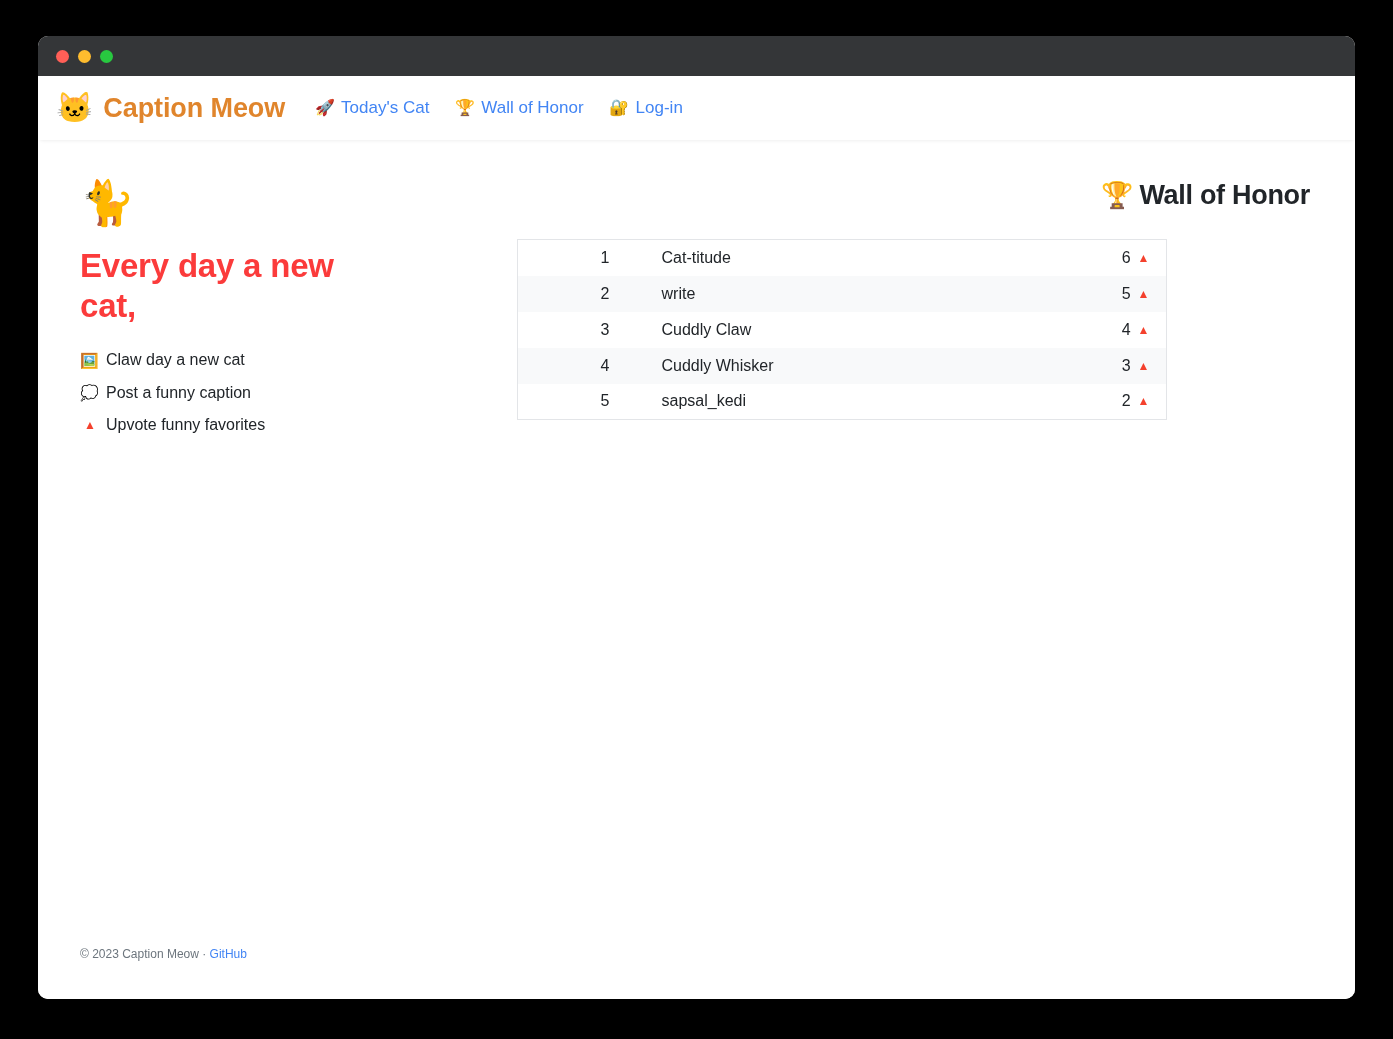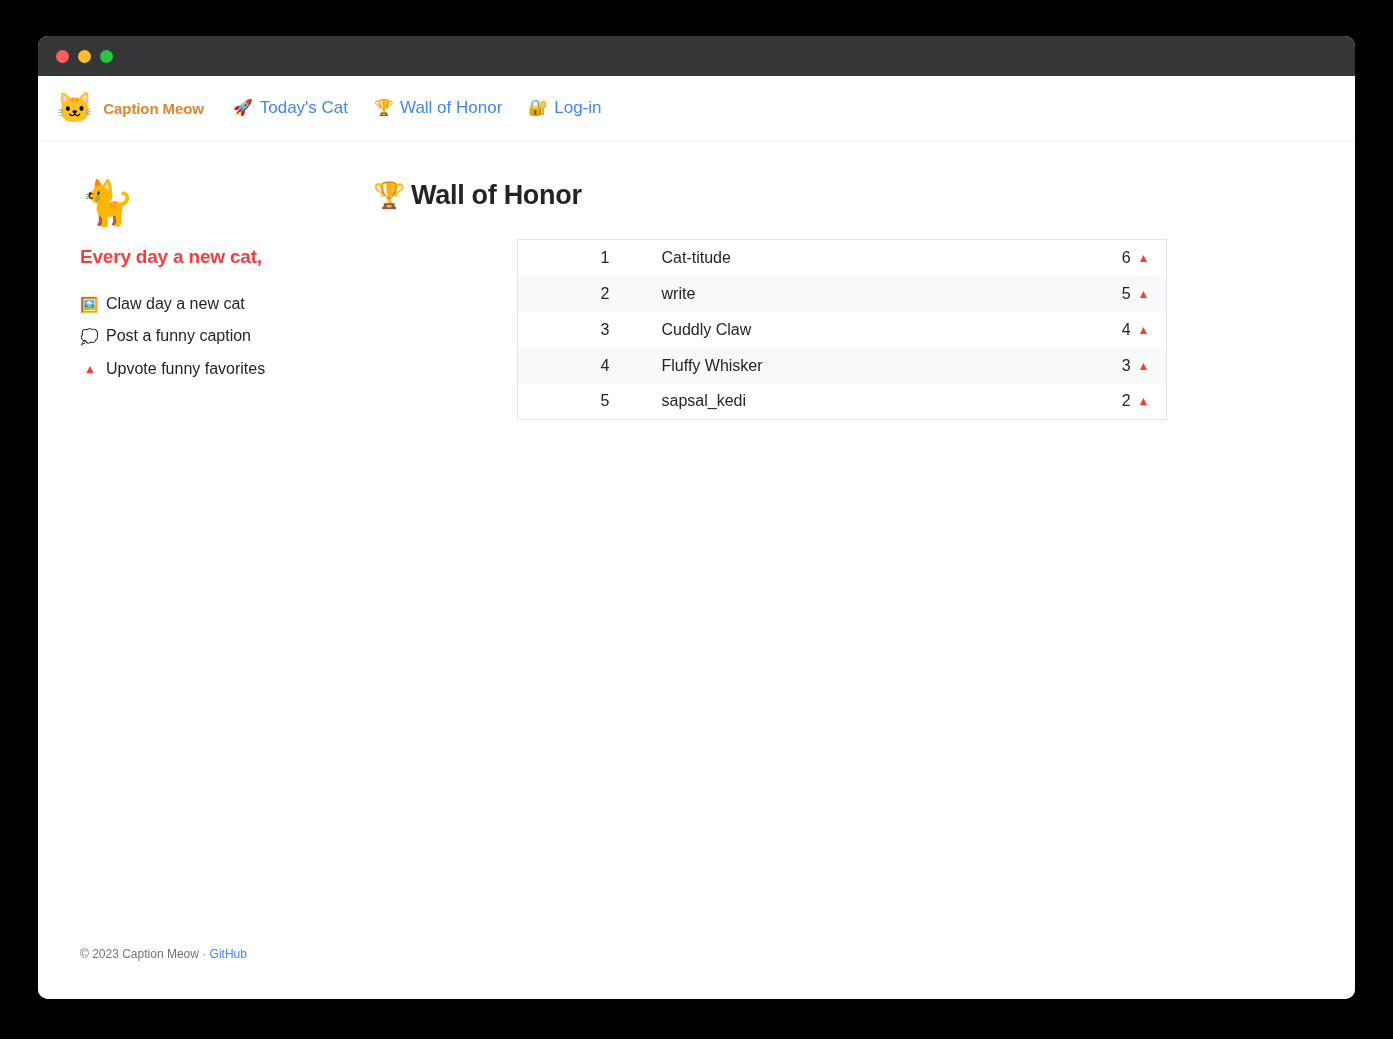--- a/index.html
+++ b/index.html
@@ -71,21 +71,21 @@
     text-decoration: none;
     margin-right: 30px;
   }
   .brand-emoji {
     font-size: 30px;
     line-height: 1;
     margin-right: 10px;
   }
   .brand-text {
     color: #e0852c;
-    font-size: 15px;
+    font-size: 27px;
     font-weight: bold;
     letter-spacing: -0.1px;
   }
   .navlinks {
     display: flex;
     align-items: center;
     gap: 26px;
   }
   .navlink {
     display: flex;
@@ -117,21 +117,21 @@
   }
 
   
   .hero-cat {
     font-size: 44px;
     line-height: 1.05;
     margin-bottom: 20px;
   }
   .headline {
     color: #fb3b3b;
-    font-size: 19px;
+    font-size: 33px;
     font-weight: bold;
     line-height: 1.2;
     margin: 0 0 24px 0;
     letter-spacing: -0.2px;
   }
   .feature-list {
     list-style: none;
     margin: 0;
     padding: 0;
   }
@@ -151,21 +151,21 @@
   }
   .feature-icon.tri {
     color: #f4412d;
     font-size: 12px;
     padding-left: 4px;
     box-sizing: border-box;
   }
 
   
   .section-title {
-    text-align: left;
+    text-align: right;
     font-size: 27px;
     font-weight: bold;
     color: #212529;
     margin: 0 0 28px 0;
     letter-spacing: -0.3px;
   }
   .section-title .st-icon {
     font-size: 26px;
     margin-right: 6px;
   }
@@ -296,21 +296,21 @@
               <td class="c-name">write</td>
               <td class="c-score"><span class="votes">5</span><span class="arrow">▲</span></td>
             </tr>
             <tr>
               <td class="c-rank">3</td>
               <td class="c-name">Cuddly Claw</td>
               <td class="c-score"><span class="votes">4</span><span class="arrow">▲</span></td>
             </tr>
             <tr>
               <td class="c-rank">4</td>
-              <td class="c-name">Fluffy Whisker</td>
+              <td class="c-name">Cuddly Whisker</td>
               <td class="c-score"><span class="votes">3</span><span class="arrow">▲</span></td>
             </tr>
             <tr>
               <td class="c-rank">5</td>
               <td class="c-name">sapsal_kedi</td>
               <td class="c-score"><span class="votes">2</span><span class="arrow">▲</span></td>
             </tr>
           </tbody>
         </table>
       </div>

